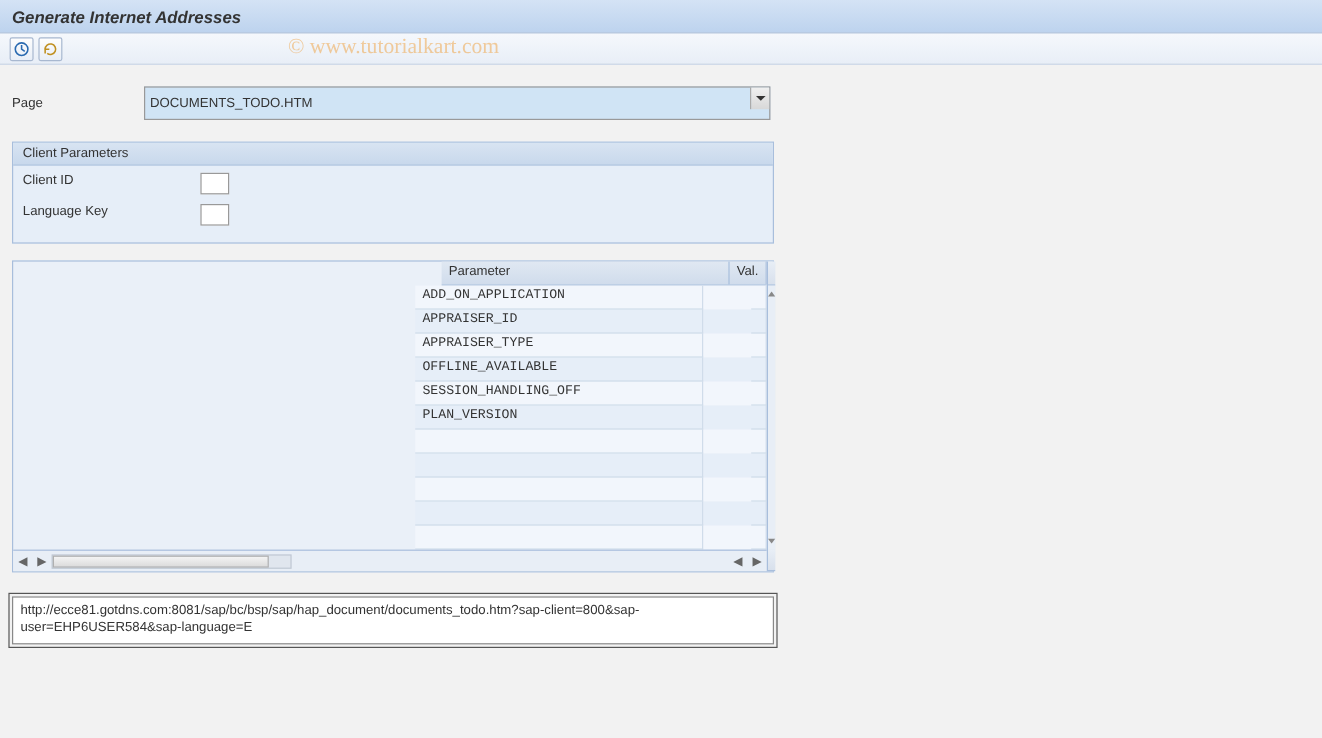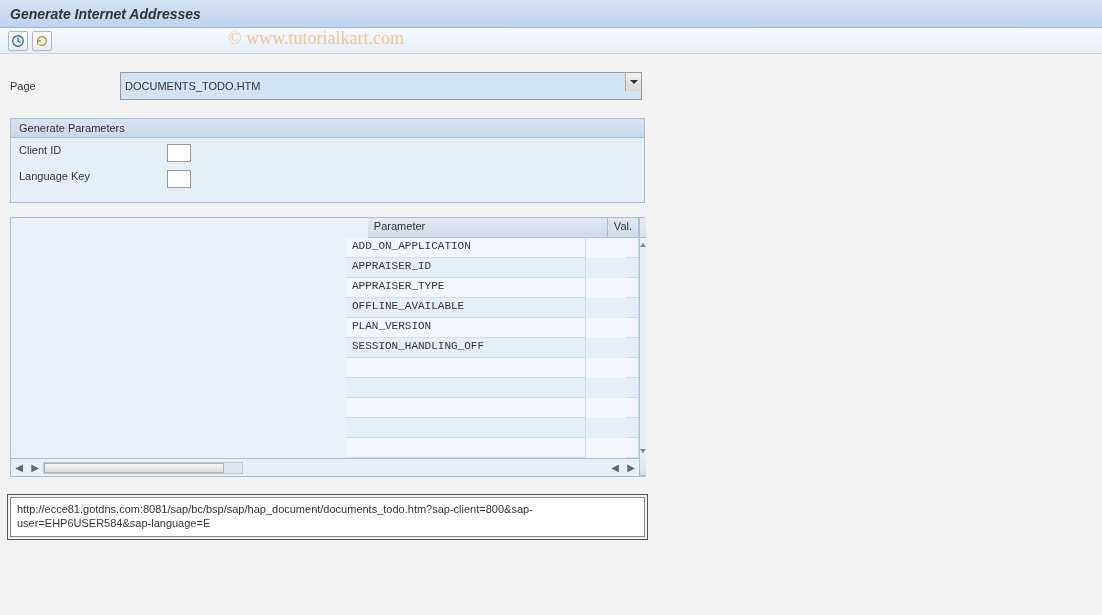--- a/index.html
+++ b/index.html
@@ -48,21 +48,21 @@
       display: flex;
       align-items: center;
       justify-content: center;
     }
     .toolbar-btn svg {
       width: 14px;
       height: 14px;
     }
     .watermark {
       position: absolute;
-      left: 228px;
+      left: 240px;
       top: 0px;
       font-size: 18px;
       color: rgba(240, 160, 60, 0.5);
       pointer-events: none;
       font-family: Georgia, serif;
     }
     .content-area {
       padding: 10px;
       background: #f2f2f2;
     }
@@ -301,21 +301,21 @@
 
   <div class="page-row">
     <label class="page-label">Page</label>
     <div class="select-wrapper">
       <input class="page-select" readonly="" value="DOCUMENTS_TODO.HTM" style="">
       <div class="select-arrow"></div>
     </div>
   </div>
 
   <div class="group-box">
-    <div class="group-header">Generate Parameters</div>
+    <div class="group-header">Client Parameters</div>
     <div class="group-body">
       <div class="form-row">
         <label>Client ID</label>
         <input class="short-input" value="" style="">
       </div>
       <div class="form-row">
         <label>Language Key</label>
         <input class="short-input" value="" style="">
       </div>
     </div>
@@ -338,25 +338,25 @@
           </div>
         <div class="grid-row">
             <div class="grid-cell gc-param">APPRAISER_TYPE</div>
             <div class="grid-cell gc-val"></div>
           </div>
         <div class="grid-row">
             <div class="grid-cell gc-param">OFFLINE_AVAILABLE</div>
             <div class="grid-cell gc-val"></div>
           </div>
         <div class="grid-row">
+            <div class="grid-cell gc-param">SESSION_HANDLING_OFF</div>
+            <div class="grid-cell gc-val"></div>
+          </div>
+        <div class="grid-row">
             <div class="grid-cell gc-param">PLAN_VERSION</div>
-            <div class="grid-cell gc-val"></div>
-          </div>
-        <div class="grid-row">
-            <div class="grid-cell gc-param">SESSION_HANDLING_OFF</div>
             <div class="grid-cell gc-val"></div>
           </div>
         <div class="grid-row">
             <div class="grid-cell gc-param"></div>
             <div class="grid-cell gc-val"></div>
           </div>
         <div class="grid-row">
             <div class="grid-cell gc-param"></div>
             <div class="grid-cell gc-val"></div>
           </div>

